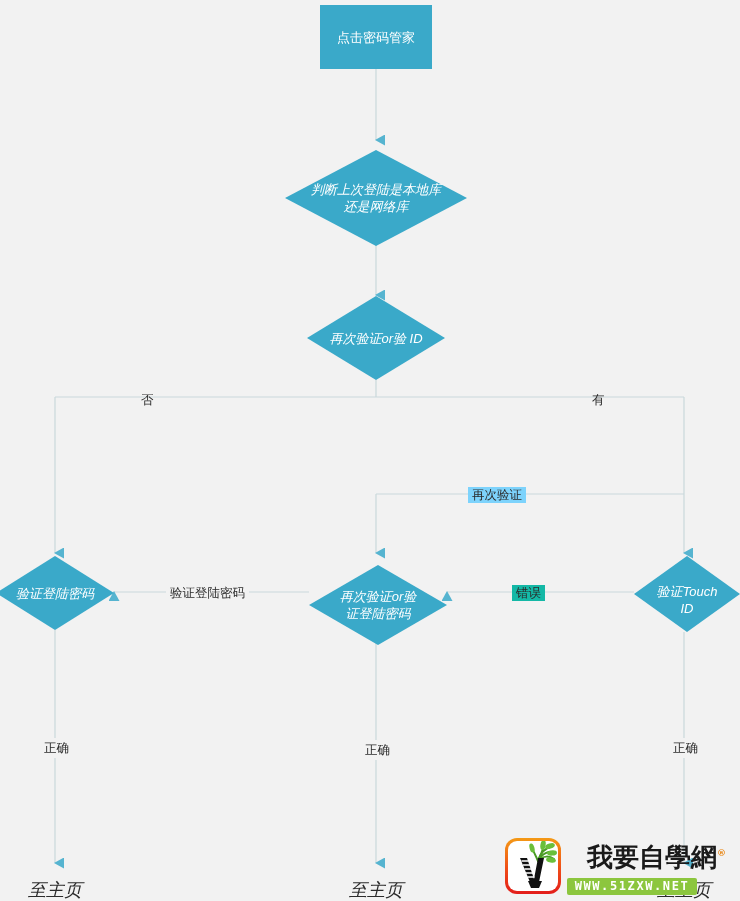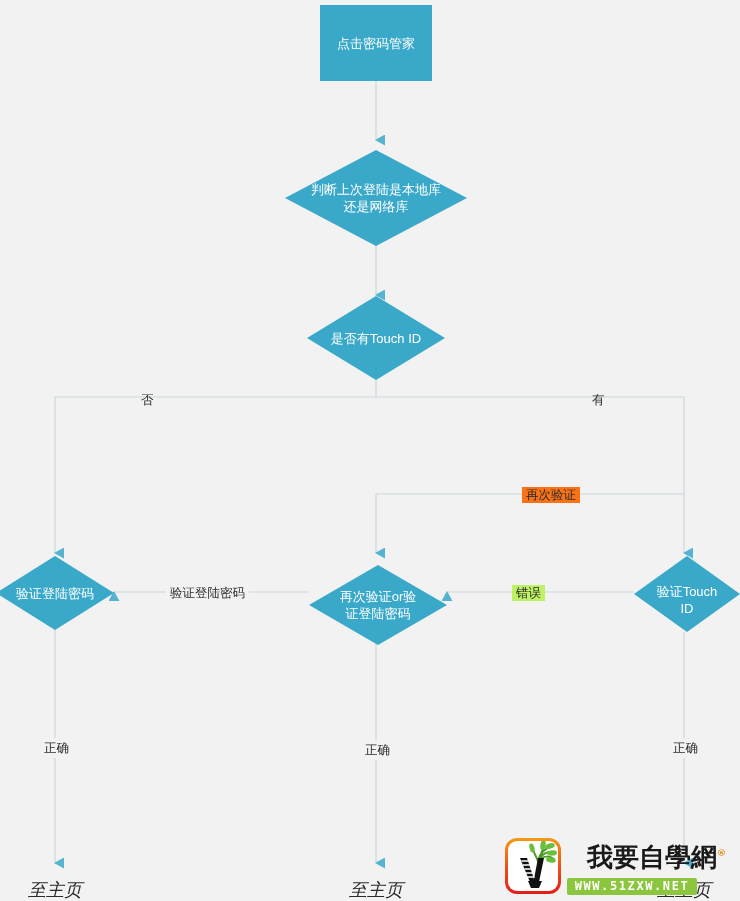--- a/index.html
+++ b/index.html
@@ -56,20 +56,21 @@
     height: 100%;
     display: flex;
     align-items: center;
     justify-content: center;
     color: #ffffff;
     font-size: 13px;
     line-height: 17px;
     text-align: center;
     z-index: 2;
     pointer-events: none;
+    font-style: italic;
   }
   .edge-label {
     position: absolute;
     color: #2b2b2b;
     font-size: 12.5px;
     line-height: 16px;
     white-space: nowrap;
     z-index: 4;
     background: transparent;
   }
@@ -178,40 +179,40 @@
     <line x1="309" y1="592" x2="114" y2="592" marker-end="url(#arrow)"></line>
 
     <line x1="55" y1="630" x2="55" y2="863" marker-end="url(#arrow)"></line>
 
     <line x1="376" y1="632" x2="376" y2="863" marker-end="url(#arrow)"></line>
 
     <line x1="684" y1="632" x2="684" y2="863" marker-end="url(#arrow)"></line>
   </g>
 </svg>
 
-<div class="node rect-node" style="left:320px; top:5px; width:112px; height:76px;">
+<div class="node rect-node" style="left:320px; top:5px; width:112px; height:64px;">
   <span>点击密码管家</span>
 </div>
 
 <div class="diamond-wrap" style="left:285px; top:150px; width:182px; height:96px;">
   <svg class="diamond-shape" viewBox="0 0 182 96" preserveAspectRatio="none">
     <polygon points="91,0 182,48 91,96 0,48" fill="#3aa9c9"></polygon>
   </svg>
   <div class="diamond-label">
     <span style="white-space:pre-line;">判断上次登陆是本地库
 还是网络库</span>
   </div>
 </div>
 
 <div class="diamond-wrap" style="left:307px; top:296px; width:138px; height:84px;">
   <svg class="diamond-shape" viewBox="0 0 138 84" preserveAspectRatio="none">
     <polygon points="69,0 138,42 69,84 0,42" fill="#3aa9c9"></polygon>
   </svg>
   <div class="diamond-label">
-    <span style="white-space:pre-line;">是否有Touch ID</span>
+    <span style="white-space:pre-line;">再次验证or验 ID</span>
   </div>
 </div>
 
 <div class="diamond-wrap" style="left:-4px; top:556px; width:118px; height:74px;">
   <svg class="diamond-shape" viewBox="0 0 118 74" preserveAspectRatio="none">
     <polygon points="59,0 118,37 59,74 0,37" fill="#3aa9c9"></polygon>
   </svg>
   <div class="diamond-label">
     <span style="white-space:pre-line;">验证登陆密码</span>
   </div>
@@ -234,25 +235,25 @@
   <div class="diamond-label">
     <span style="white-space:pre-line;margin-top:12px;">验证Touch
 ID</span>
   </div>
 </div>
 
 <div class="edge-label" style="left:141px; top:392px;">否</div>
 
 <div class="edge-label" style="left:592px; top:392px;">有</div>
 
-<div class="edge-label" style="left:522px; top:487px; background:#f97316; padding:0 4px;">再次验证</div>
+<div class="edge-label" style="left:468px; top:487px; background:#7dd3fc; padding:0 4px;">再次验证</div>
 
 <div class="edge-label" style="left:166px; top:585px; background:#f2f2f2; padding:0 4px;">验证登陆密码</div>
 
-<div class="edge-label" style="left:512px; top:585px; background:#bef264; padding:0 4px;">错误</div>
+<div class="edge-label" style="left:512px; top:585px; background:#14b8a6; padding:0 4px;">错误</div>
 
 <div class="edge-label" style="left:40px; top:738px; background:#f2f2f2; padding:2px 4px;">正确</div>
 
 <div class="edge-label" style="left:361px; top:740px; background:#f2f2f2; padding:2px 4px;">正确</div>
 
 <div class="edge-label" style="left:669px; top:738px; background:#f2f2f2; padding:2px 4px;">正确</div>
 
 <div class="terminal-label" style="left:28px; top:882px;">至主页</div>
 
 <div class="terminal-label" style="left:349px; top:882px;">至主页</div>

